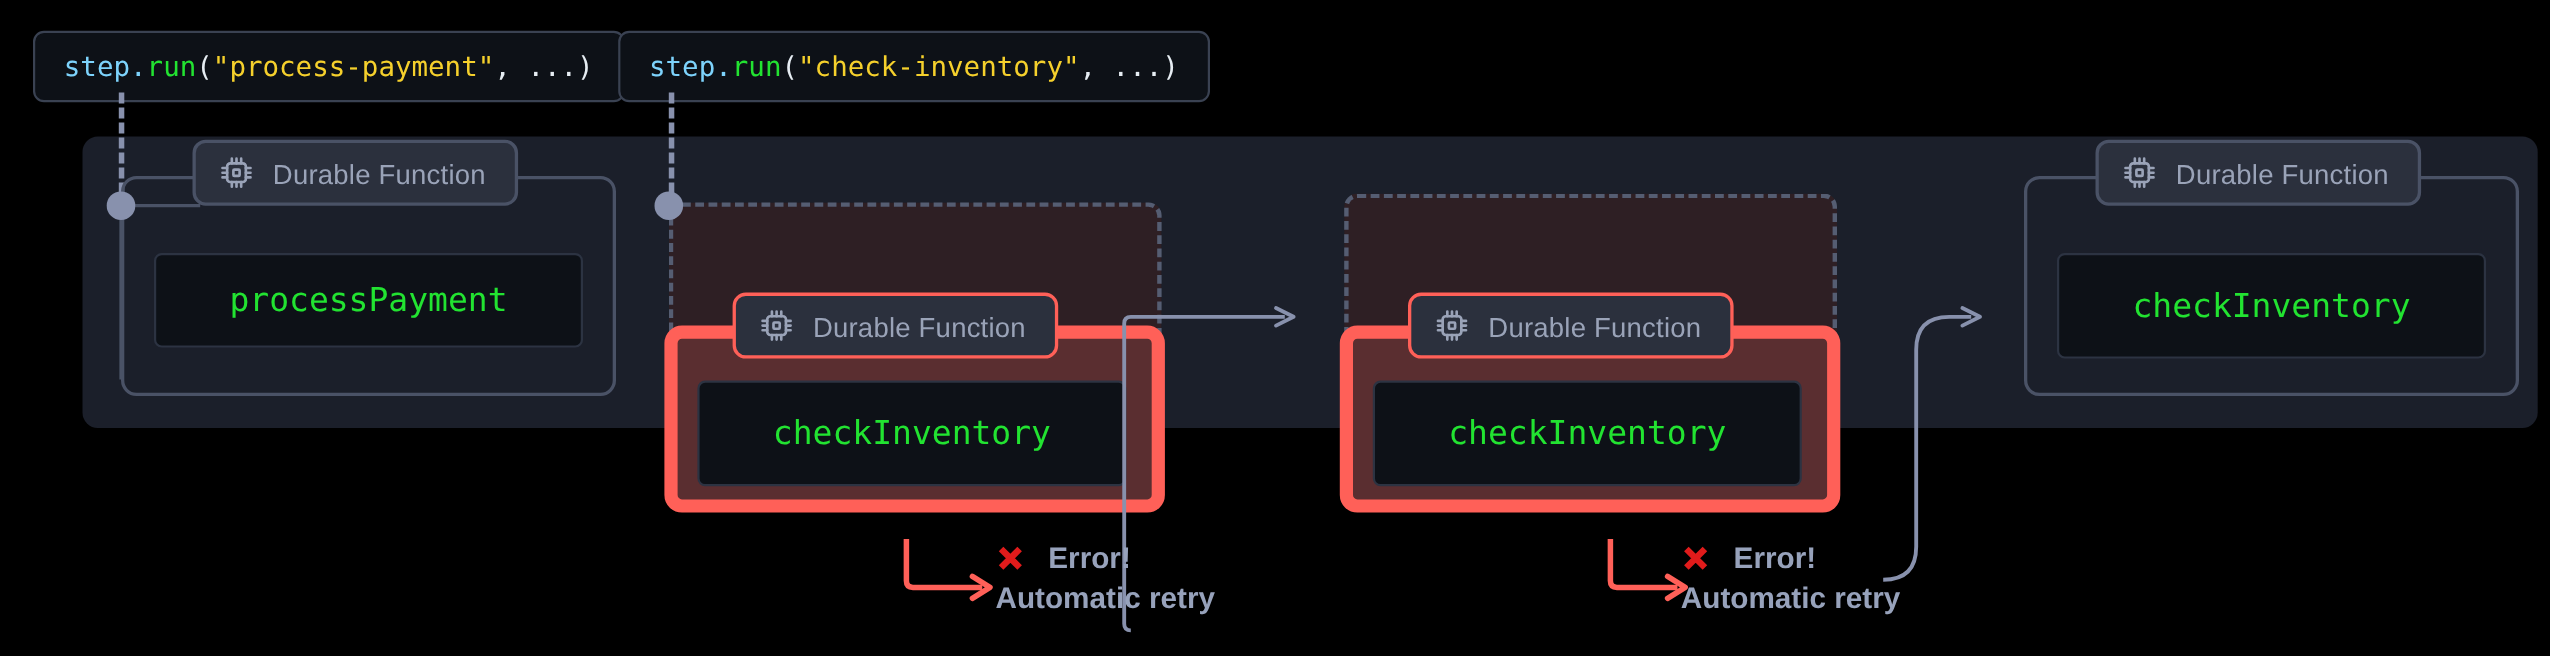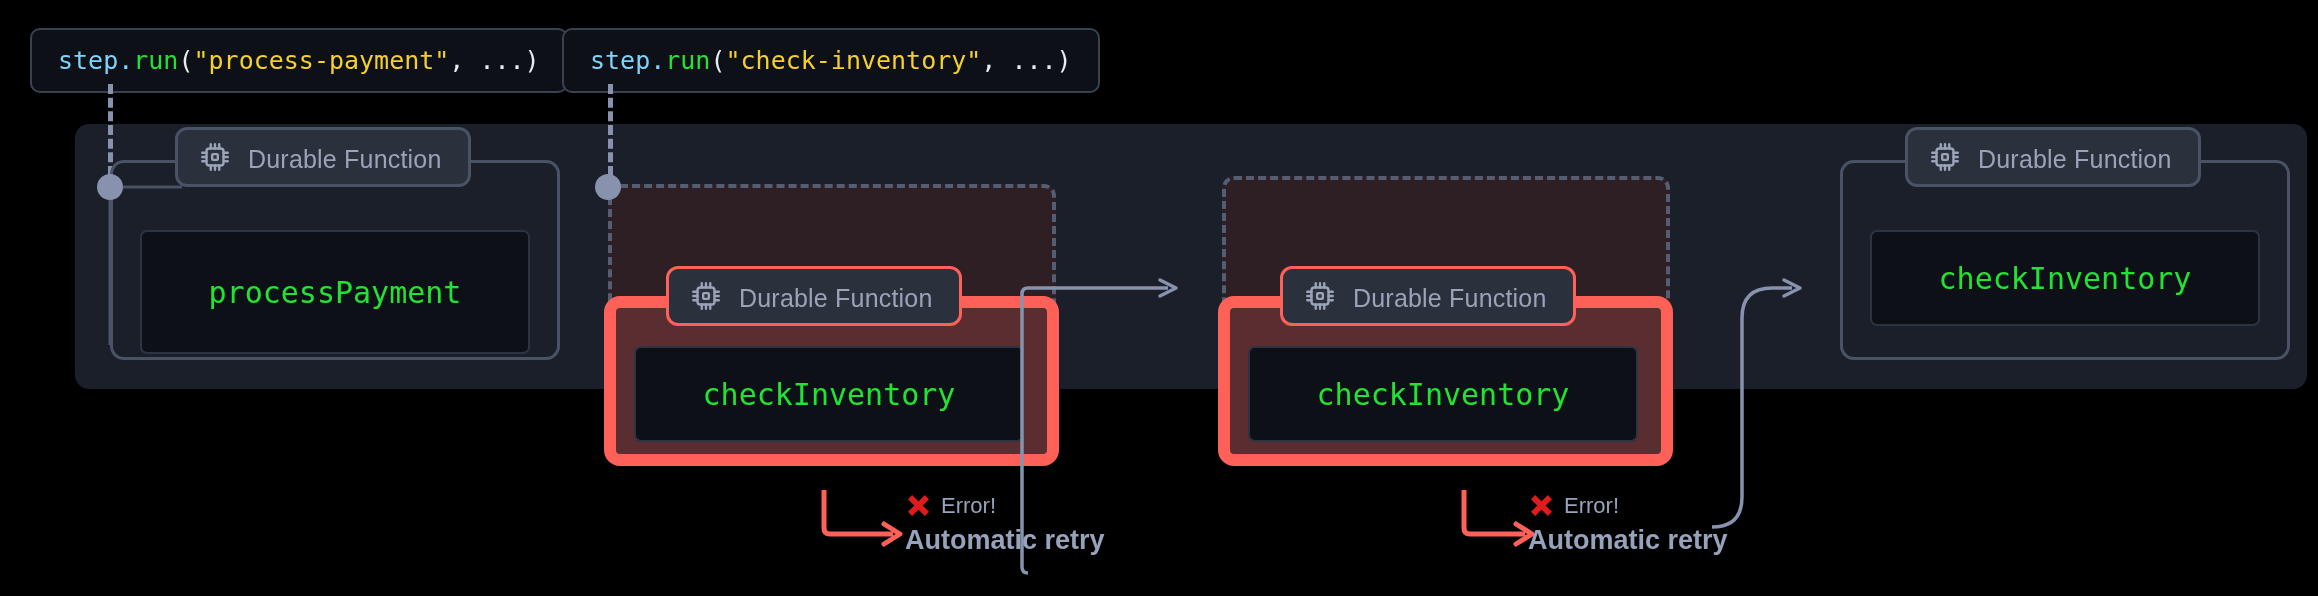--- a/index.html
+++ b/index.html
@@ -142,23 +142,23 @@
   .wire-layer.below { z-index: 2; }
 
   
   .err-annot {
     position: absolute;
     z-index: 32;
   }
   .err-line1 {
     display: flex;
     align-items: center;
-    gap: 9px;
-    font-size: 22px;
-    font-weight: 400;
+    gap: 21px;
+    font-size: 27px;
+    font-weight: 700;
     color: #97a2bb;
     white-space: nowrap;
   }
   .err-x { display: block; width: 27px; height: 27px; flex: 0 0 27px; }
   .err-line2 {
     margin-top: 6px;
     font-size: 27px;
     font-weight: 700;
     color: #97a2bb;
     white-space: nowrap;
@@ -194,21 +194,21 @@
     <div class="df-tab" style="left:65px; top:-33px;">
       <span>
         <svg class="chip-icon" viewBox="0 0 24 24" fill="none" stroke="#9aa3b8" stroke-width="1.7" stroke-linecap="round" stroke-linejoin="round">
           <rect x="6" y="6" width="12" height="12" rx="2"></rect>
           <rect x="10" y="10" width="4" height="4" rx="0.6"></rect>
           <path d="M9 3v3M12 3v3M15 3v3M9 18v3M12 18v3M15 18v3M3 9h3M3 12h3M3 15h3M18 9h3M18 12h3M18 15h3"></path>
         </svg>
       </span>
       <span class="df-tab-label">Durable Function</span>
     </div>
-    <div class="df-code" style="left:30px; top:70px; width:390px; height:124px;">
+    <div class="df-code" style="left:30px; top:70px; width:390px; height:86px;">
       <span class="df-code-text">processPayment</span>
     </div>
   </div>
   <div class="step-dot" style="left:97px; top:174px;"></div>
 
   <div class="ghost-box" style="left:608px; top:184px; width:448px; height:165px;"></div>
   <div class="fail-box" style="left:604px; top:296px; width:455px; height:170px;"></div>
   <div class="df-group" style="left:604px; top:296px; width:455px; height:170px;">
     <div class="df-tab fail" style="left:62px; top:-30px;">
       <span>

